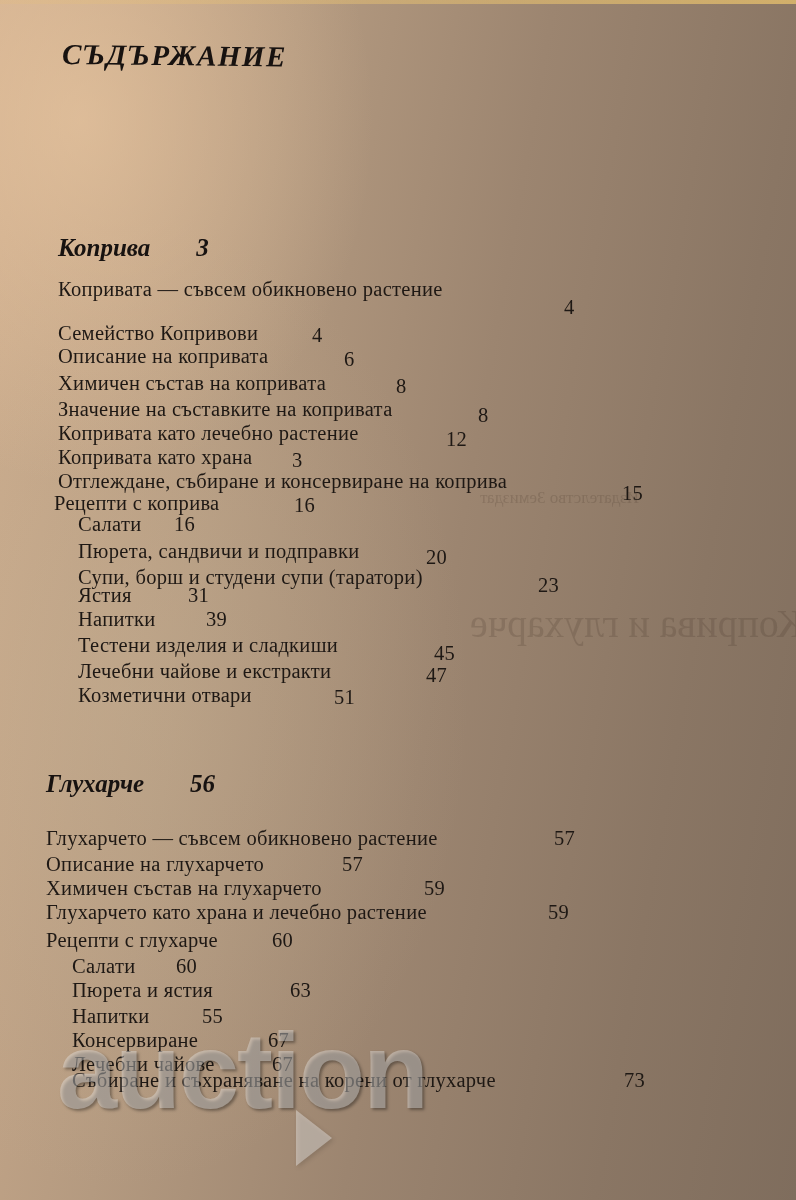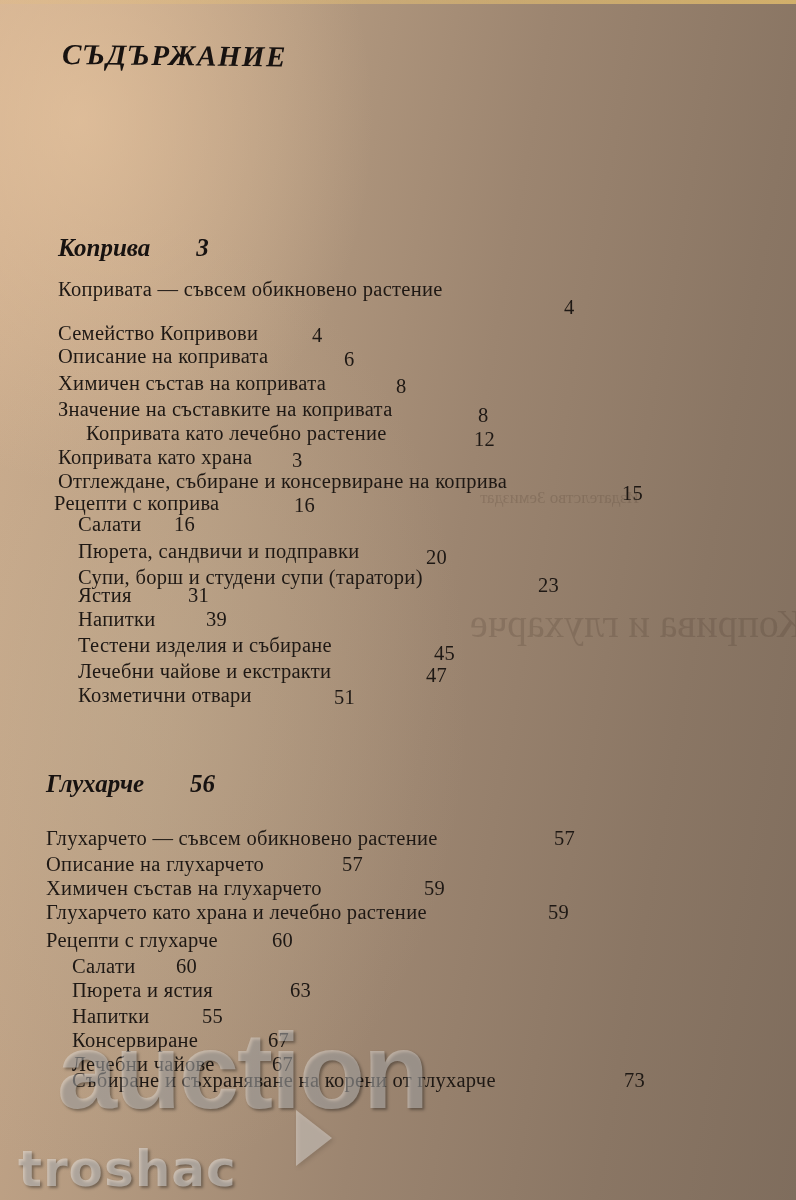--- a/index.html
+++ b/index.html
@@ -78,30 +78,30 @@
 <div class="section-heading" style="left:58px; top:234px;">
   <span>Коприва</span>
   <span>3</span>
 </div>
 
 <div class="entry" style="left:58px; top:278px;"><span>Копривата — съвсем обикновено растение</span><span class="pg" style="left:506px; top:18px;">4</span></div>
 <div class="entry" style="left:58px; top:322px;"><span>Семейство Копривови</span><span class="pg" style="left:254px; top:2px;">4</span></div>
 <div class="entry" style="left:58px; top:345px;"><span>Описание на копривата</span><span class="pg" style="left:286px; top:3px;">6</span></div>
 <div class="entry" style="left:58px; top:372px;"><span>Химичен състав на копривата</span><span class="pg" style="left:338px; top:3px;">8</span></div>
 <div class="entry" style="left:58px; top:398px;text-align:right;"><span>Значение на съставките на копривата</span><span class="pg" style="left:420px; top:6px;">8</span></div>
-<div class="entry" style="left:58px; top:422px;margin-left:28px;"><span>Копривата като лечебно растение</span><span class="pg" style="left:388px; top:6px;">12</span></div>
+<div class="entry" style="left:58px; top:422px;"><span>Копривата като лечебно растение</span><span class="pg" style="left:388px; top:6px;">12</span></div>
 <div class="entry" style="left:58px; top:446px;"><span>Копривата като храна</span><span class="pg" style="left:234px; top:3px;">3</span></div>
 <div class="entry" style="left:58px; top:470px;"><span>Отглеждане, събиране и консервиране на коприва</span><span class="pg" style="left:564px; top:12px;">15</span></div>
 <div class="entry" style="left:54px; top:492px;"><span>Рецепти с коприва</span><span class="pg" style="left:240px; top:2px;">16</span></div>
 <div class="entry" style="left:78px; top:513px;"><span>Салати</span><span class="pg" style="left:96px;">16</span></div>
 <div class="entry" style="left:78px; top:540px;"><span>Пюрета, сандвичи и подправки</span><span class="pg" style="left:348px; top:6px;">20</span></div>
 <div class="entry" style="left:78px; top:566px;"><span>Супи, борш и студени супи (таратори)</span><span class="pg" style="left:460px; top:8px;">23</span></div>
 <div class="entry" style="left:78px; top:584px;"><span>Ястия</span><span class="pg" style="left:110px;">31</span></div>
 <div class="entry" style="left:78px; top:608px;"><span>Напитки</span><span class="pg" style="left:128px;">39</span></div>
-<div class="entry" style="left:78px; top:634px;"><span>Тестени изделия и събиране</span><span class="pg" style="left:356px; top:8px;">45</span></div>
+<div class="entry" style="left:78px; top:634px;"><span>Тестени изделия и сладкиши</span><span class="pg" style="left:356px; top:8px;">45</span></div>
 <div class="entry" style="left:78px; top:660px;"><span>Лечебни чайове и екстракти</span><span class="pg" style="left:348px; top:4px;">47</span></div>
 <div class="entry" style="left:78px; top:684px;"><span>Козметични отвари</span><span class="pg" style="left:256px; top:2px;">51</span></div>
 
 <div class="section-heading" style="left:46px; top:770px;">
   <span>Глухарче</span>
   <span>56</span>
 </div>
 
 <div class="entry" style="left:46px; top:827px;"><span>Глухарчето — съвсем обикновено растение</span><span class="pg" style="left:508px;">57</span></div>
 <div class="entry" style="left:46px; top:853px;"><span>Описание на глухарчето</span><span class="pg" style="left:296px;">57</span></div>
@@ -111,14 +111,13 @@
 <div class="entry" style="left:72px; top:955px;"><span>Салати</span><span class="pg" style="left:104px;">60</span></div>
 <div class="entry" style="left:72px; top:979px;"><span>Пюрета и ястия</span><span class="pg" style="left:218px;">63</span></div>
 <div class="entry" style="left:72px; top:1005px;"><span>Напитки</span><span class="pg" style="left:130px;">55</span></div>
 <div class="entry" style="left:72px; top:1029px;"><span>Консервиране</span><span class="pg" style="left:196px;">67</span></div>
 <div class="entry" style="left:72px; top:1053px;"><span>Лечебни чайове</span><span class="pg" style="left:200px;">67</span></div>
 <div class="entry" style="left:72px; top:1069px;"><span>Събиране и съхраняване на корени от глухарче</span><span class="pg" style="left:552px;">73</span></div>
 
 <div class="watermark">
   <div class="wm-auction">auction</div>
   <div class="wm-play"></div>
-  <div class="wm-troshac">troshac</div>
 </div>
 
 </body></html>

